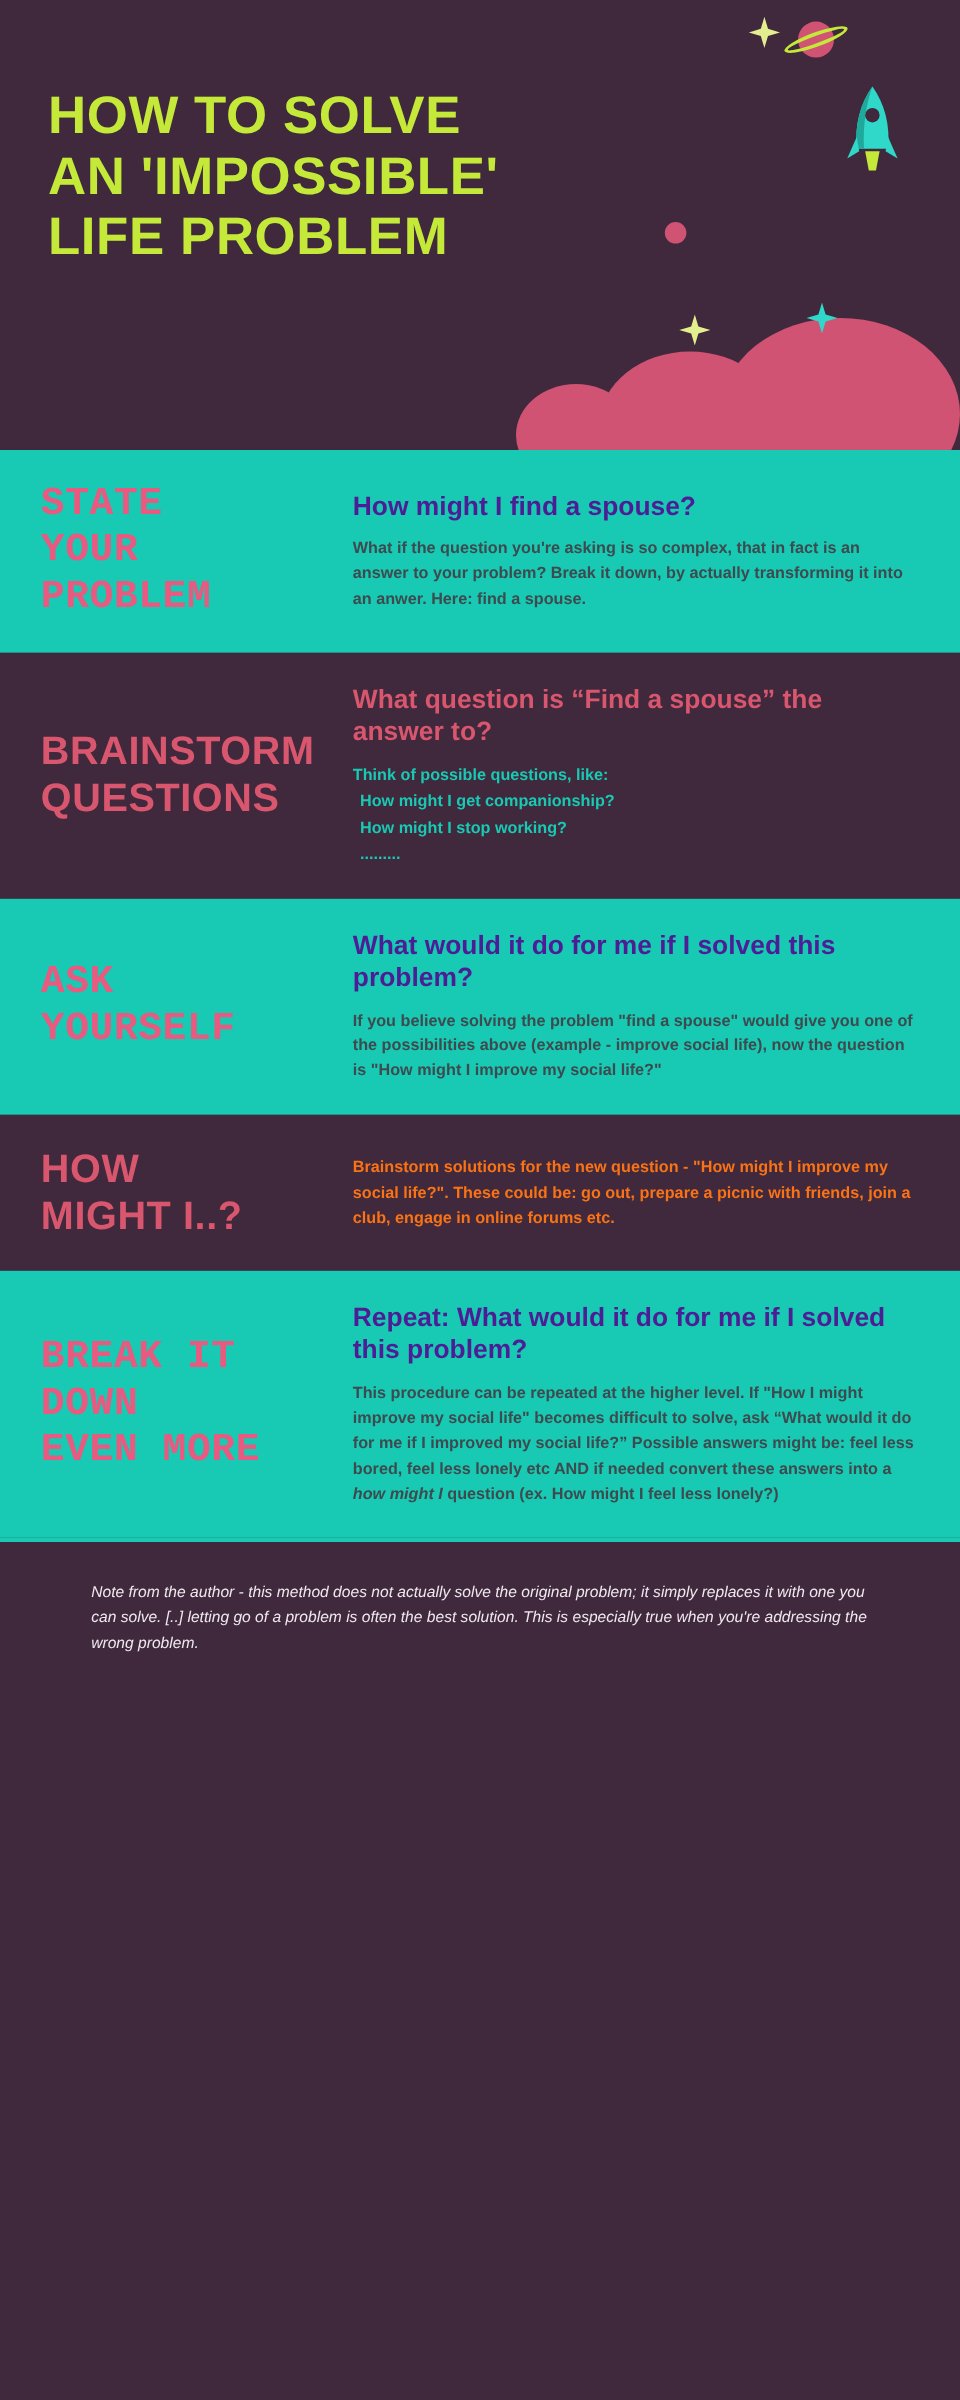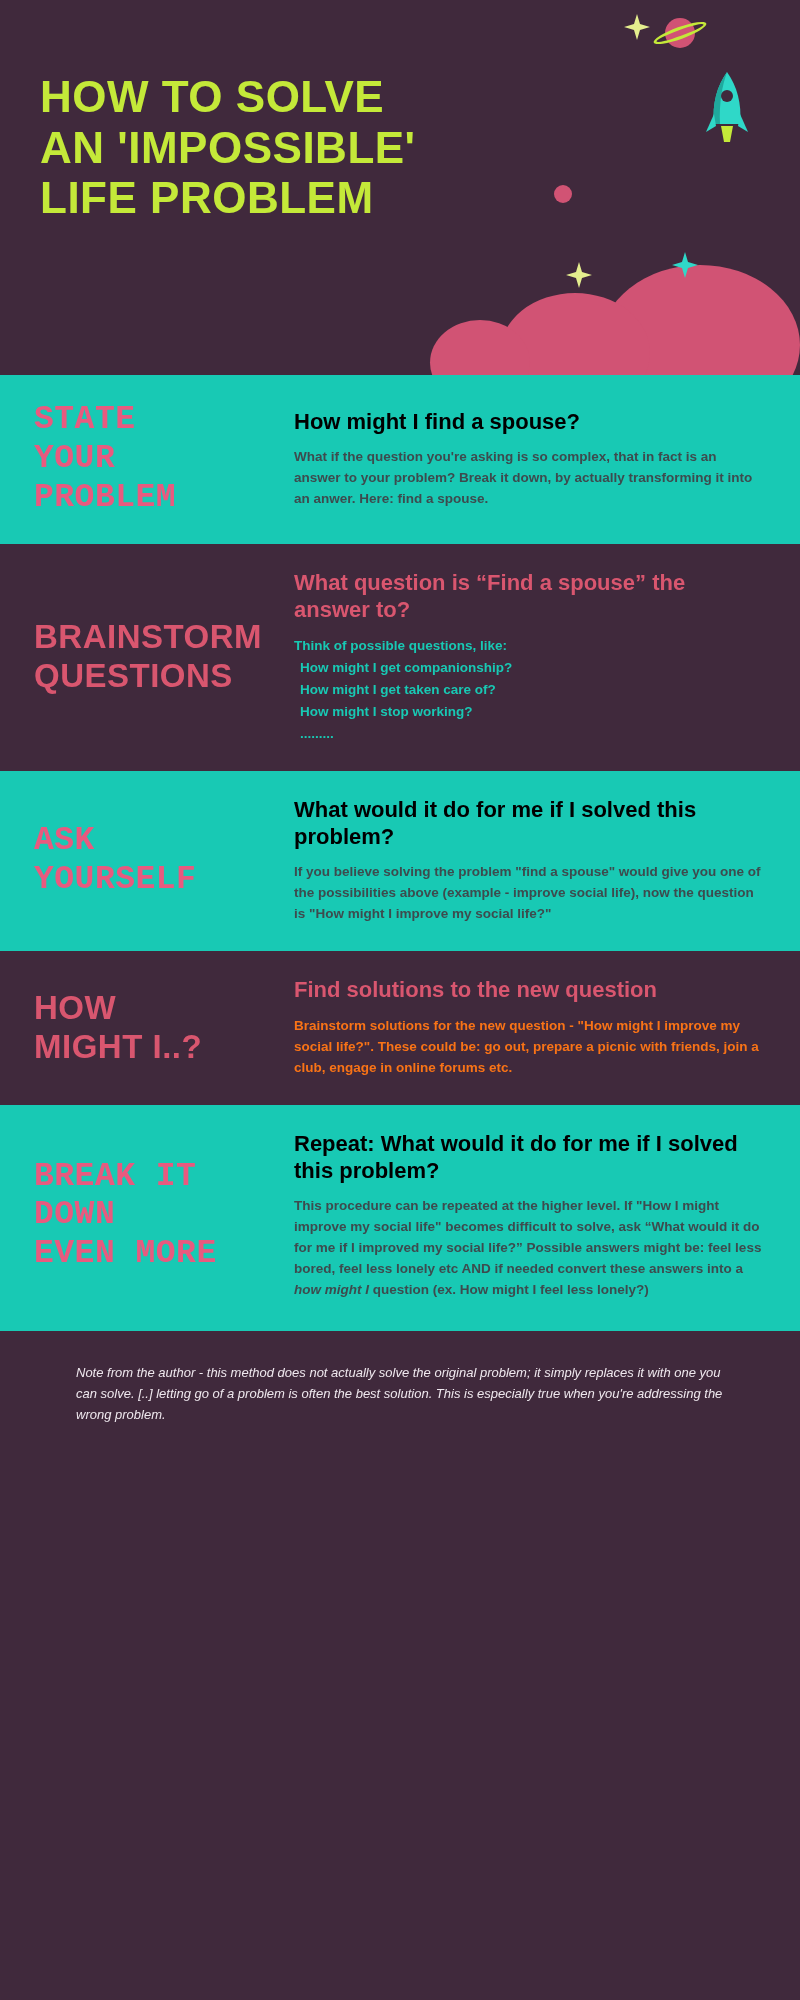--- a/index.html
+++ b/index.html
@@ -104,21 +104,21 @@
     letter-spacing: 0.5px;
   }
   .section.teal .sec-label { color: #e85a7f; font-family: Liberation Mono, monospace; }
   .section.dark .sec-label { color: #d9566f; }
 
   .sec-right { flex: 1; }
   .sec-heading {
     font-size: 22px;
     font-weight: bold;
     line-height: 1.22;
-    color: #000000;
+    color: #4c1d95;
     margin-bottom: 12px;
   }
   .section.dark .sec-heading { color: #d9566f; }
   .sec-body {
     font-size: 13.5px;
     font-weight: bold;
     line-height: 1.55;
   }
   .section.teal .sec-body { color: #3d4b4e; }
   .section.dark .sec-body { color: #f97316; }
@@ -212,21 +212,20 @@
   <div class="section dark">
     <div class="sec-left">
       <div class="sec-label">BRAINSTORM
 QUESTIONS</div>
     </div>
     <div class="sec-right">
       <div class="sec-heading">What question is “Find a spouse” the answer to?</div>
       <ul class="q-list">
         <li class="first">Think of possible questions, like:</li>
         <li>How might I get companionship?</li>
-        <li>How might I get taken care of?</li>
         <li>How might I stop working?</li>
         <li>.........</li>
       </ul>
     </div>
   </div>
 
   <div class="section teal">
     <div class="sec-left">
       <div class="sec-label">ASK
 YOURSELF</div>
@@ -236,21 +235,20 @@
       <div class="sec-body">If you believe solving the problem "find a spouse" would give you one of the possibilities above (example - improve social life), now the question is "How might I improve my social life?"</div>
     </div>
   </div>
 
   <div class="section dark">
     <div class="sec-left">
       <div class="sec-label">HOW
 MIGHT I..?</div>
     </div>
     <div class="sec-right">
-      <div class="sec-heading">Find solutions to the new question</div>
       <div class="sec-body">Brainstorm solutions for the new question - "How might I improve my social life?". These could be: go out, prepare a picnic with friends, join a club, engage in online forums etc.</div>
     </div>
   </div>
 
   <div class="section teal">
     <div class="sec-left">
       <div class="sec-label">BREAK IT
 DOWN
 EVEN MORE</div>
     </div>

